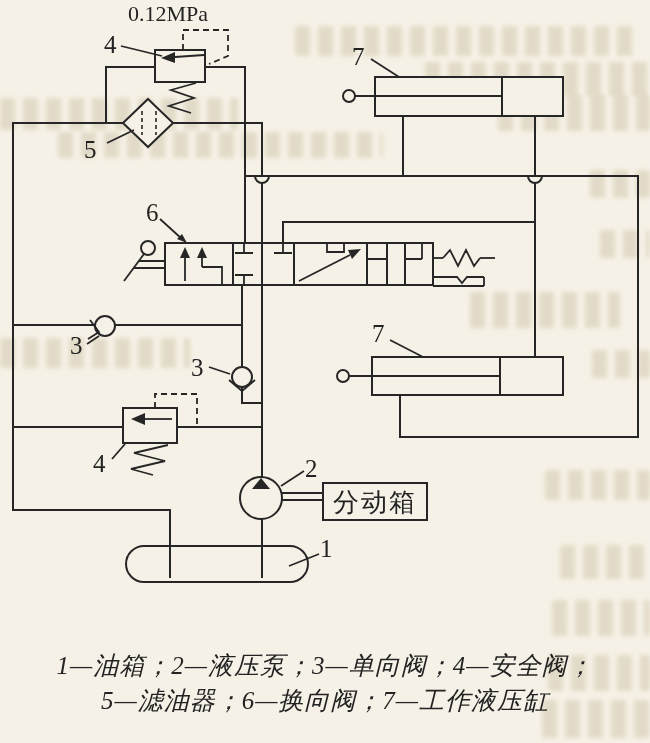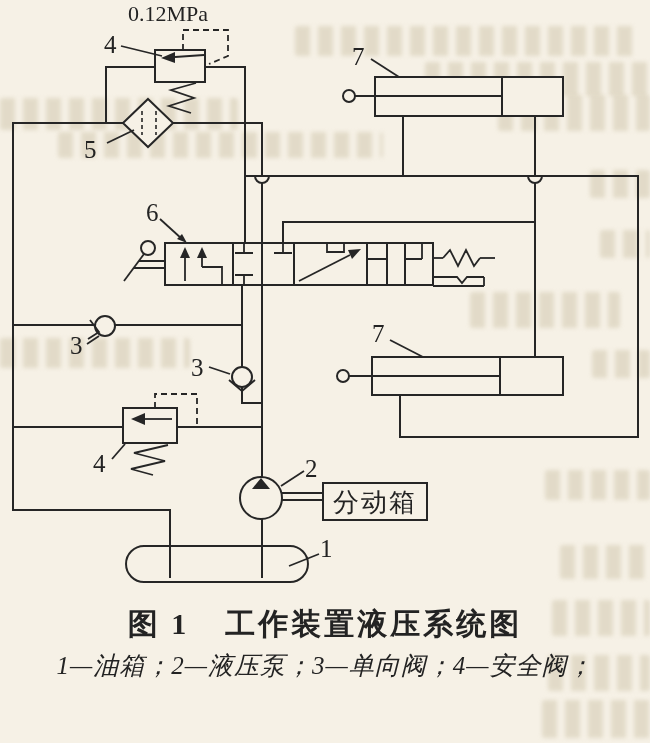--- a/index.html
+++ b/index.html
@@ -203,18 +203,16 @@
       <path class="thin" d="M112,459 L125,444"></path>
 
       <text class="num" x="305" y="477">2</text>
       <path class="thin" d="M304,471 L281,486"></path>
 
       <text class="num" x="320" y="557">1</text>
       <path class="thin" d="M319,554 L289,566"></path>
     </g>
   </svg>
 
-  <div class="caption">
-    <span>图 1</span><span class="gap"></span><span>工作装置液压系统图</span>
-  </div>
   <div class="legend legend1">1—油箱；2—液压泵；3—单向阀；4—安全阀；</div>
+  <div class="legend legend2">5—滤油器；6—换向阀；7—工作液压缸</div>
 
 </div>
 
 </body></html>

